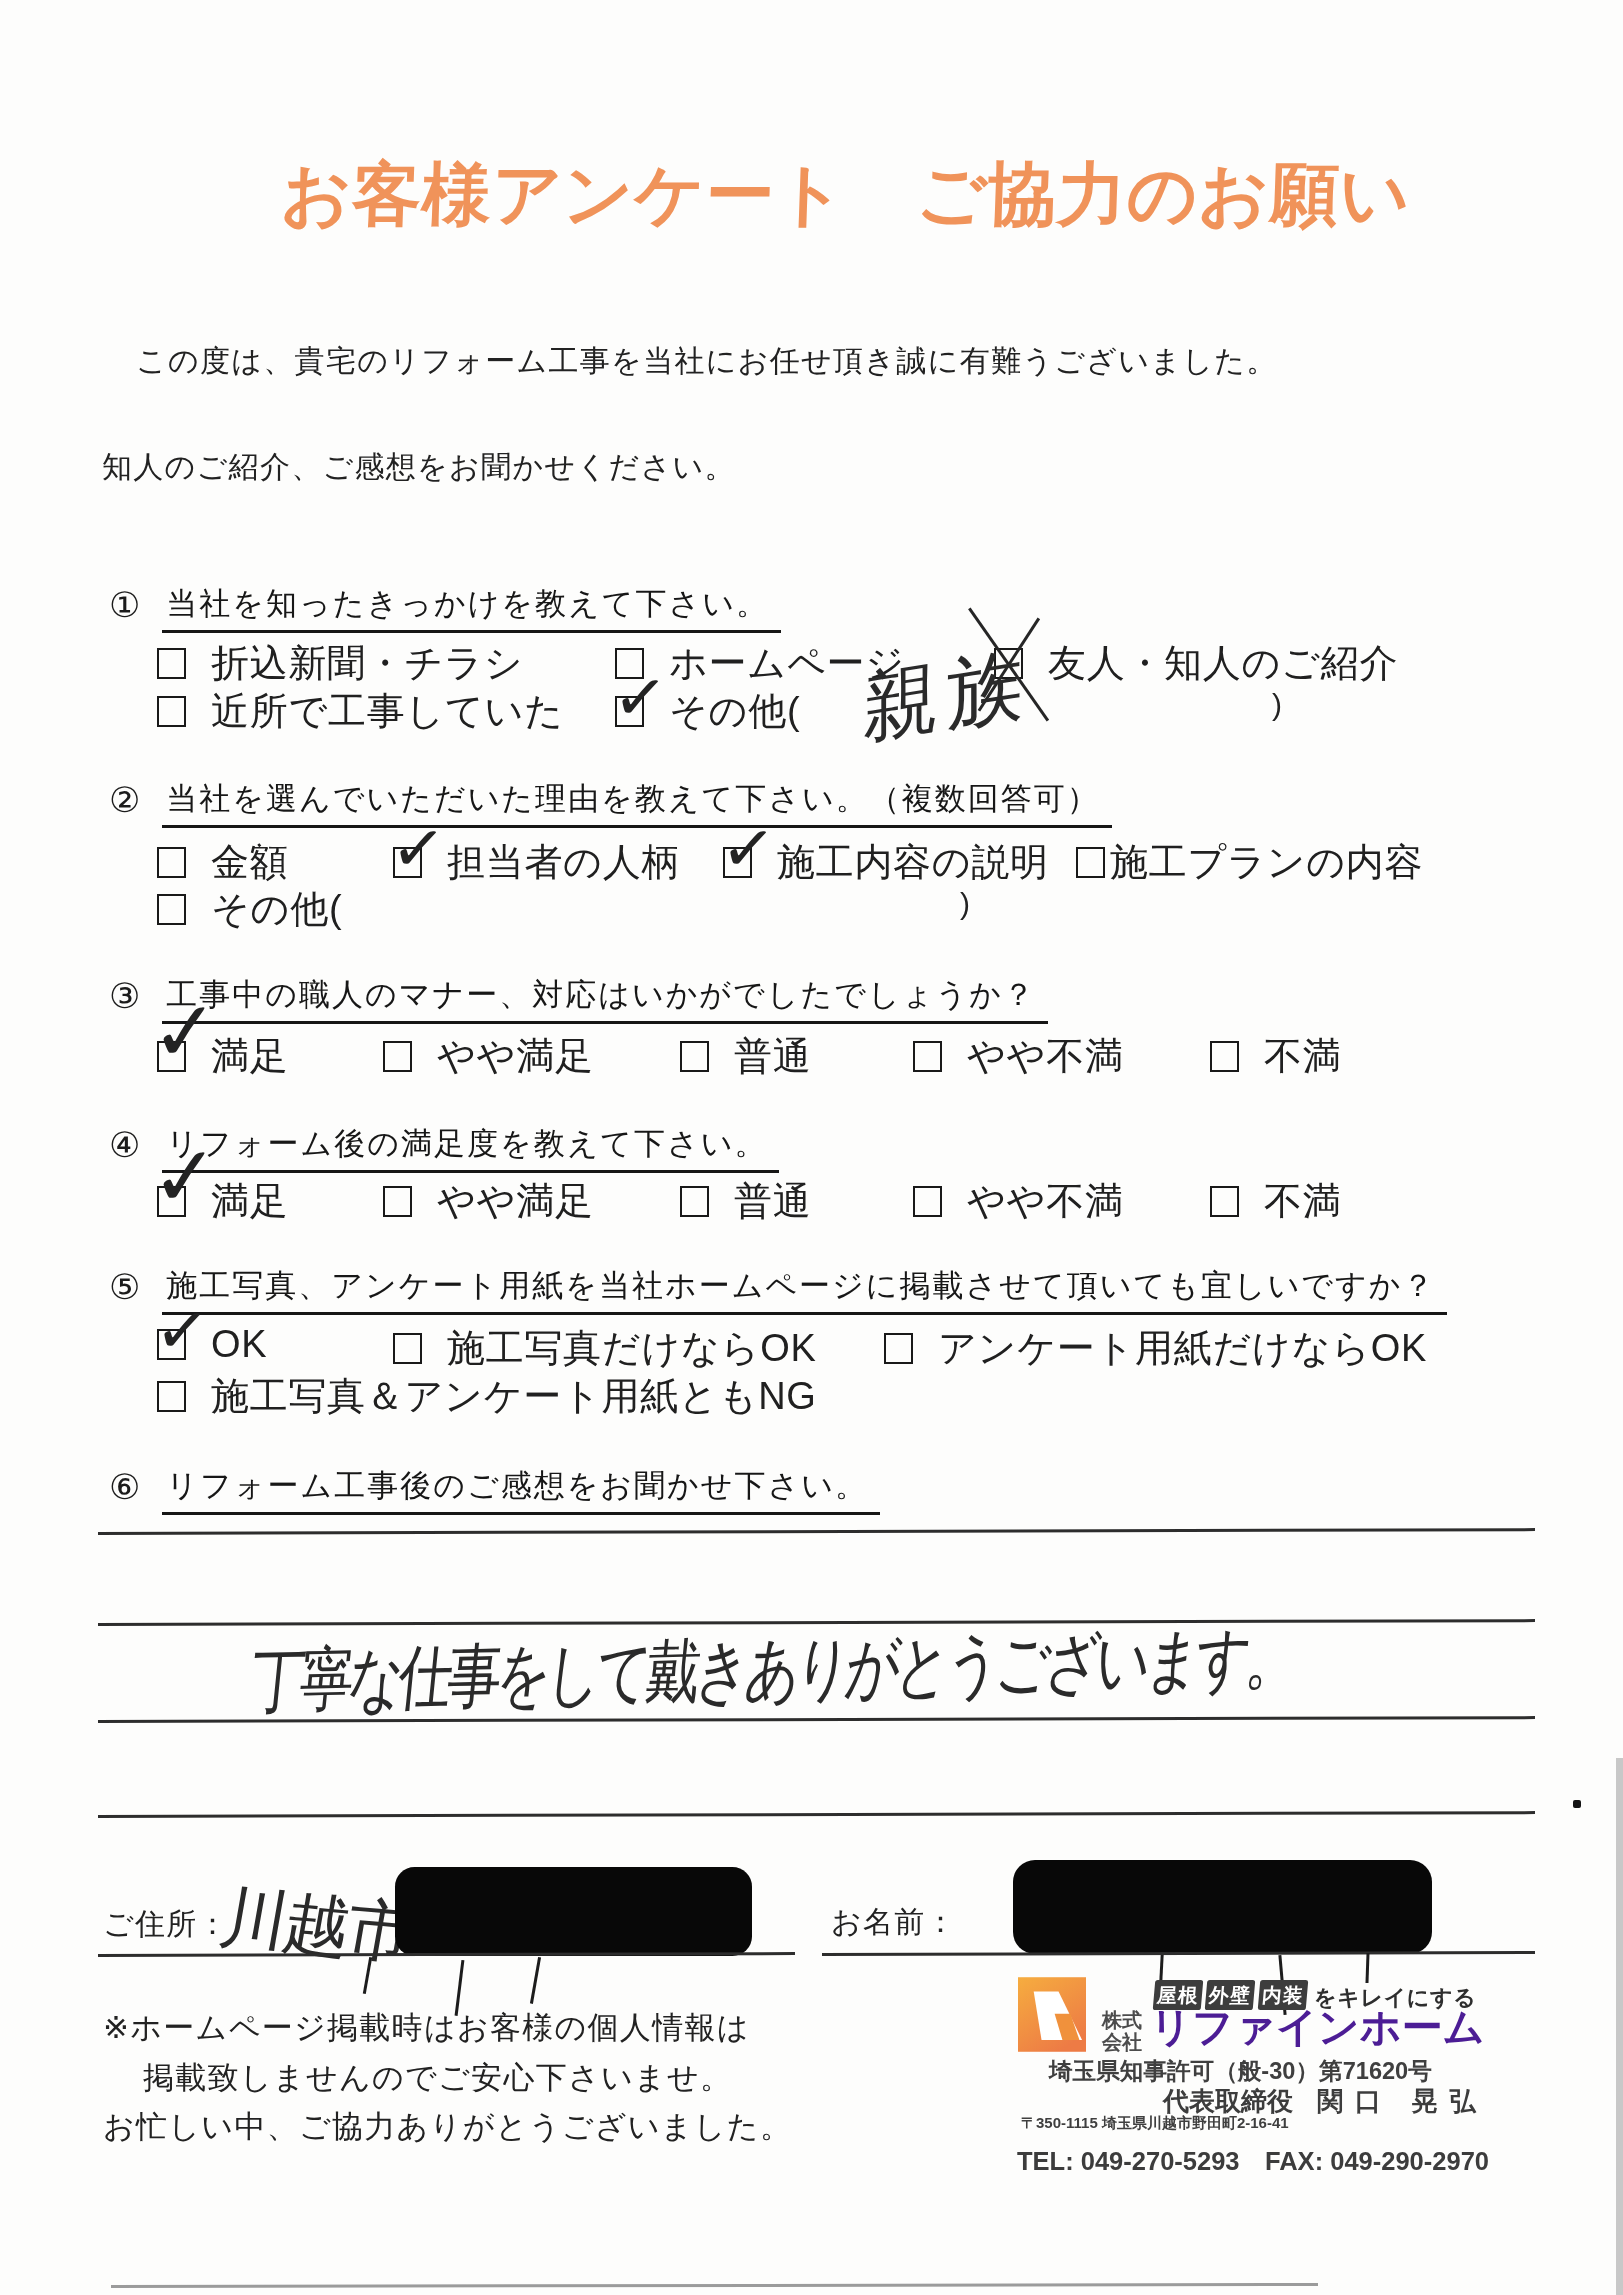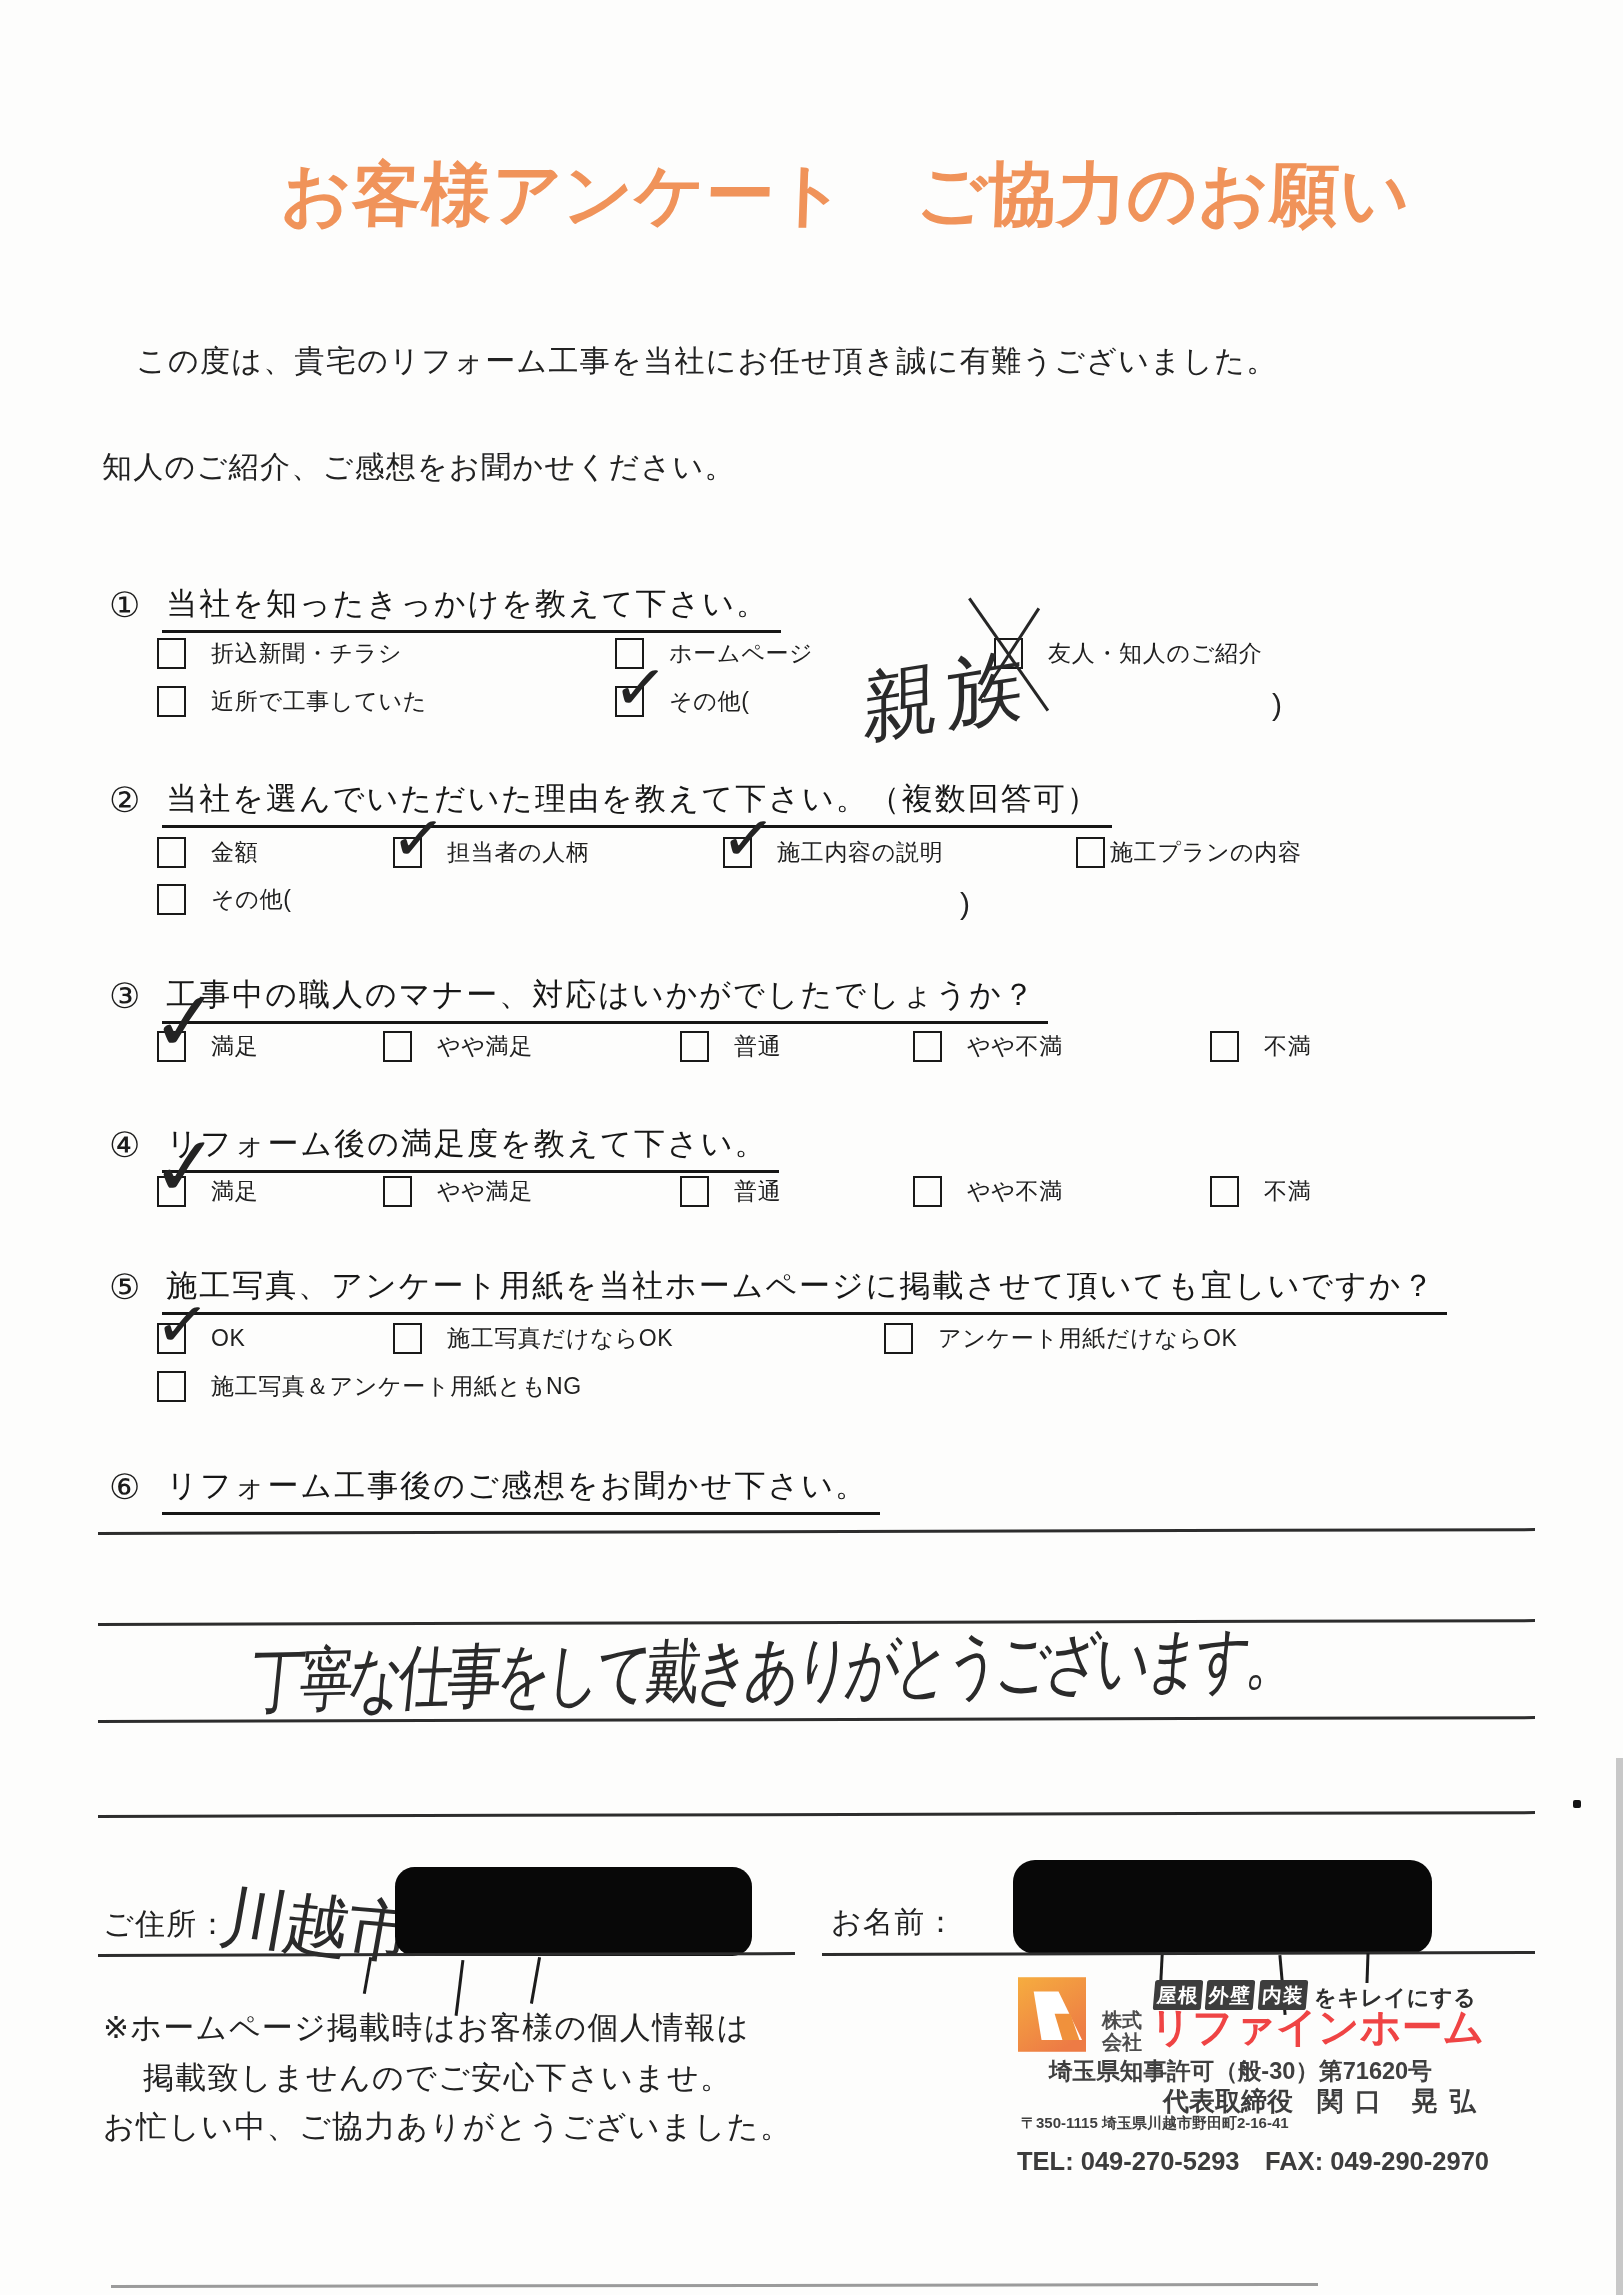--- a/index.html
+++ b/index.html
@@ -13,21 +13,21 @@
   .title{
     font-size:69px; font-weight:bold; color:#f0935a; white-space:nowrap;
     letter-spacing:0.7px; transform:skewX(-2deg); line-height:1;
   }
   .qhead{display:flex; align-items:flex-start; gap:22px; white-space:nowrap;}
   .qnum{font-size:35px; line-height:1.1; color:#1b1b1b;}
   .qtitle{
     font-size:31px; letter-spacing:2px; line-height:1.15; color:#171717;
     padding:0 11.8px 7.9px 3.9px; border-bottom:3.3px solid #161616;
   }
-  .opt{display:flex; align-items:center; gap:25px; font-size:23px; letter-spacing:0.7px; white-space:nowrap; color:#202020;}
+  .opt{display:flex; align-items:center; gap:25px; font-size:38px; letter-spacing:0.7px; white-space:nowrap; color:#202020;}
   .box{
     flex:0 0 auto; width:29px; height:31px; box-sizing:border-box;
     border:2.6px solid #191919; position:relative; background:transparent;
   }
   .box.checked::after{
     content:"✓"; position:absolute; left:-3.9px; top:-38px; font-size:65px;
     color:#232323; transform:rotate(5deg); font-weight:normal;
     font-family:"DejaVu Sans",sans-serif;
   }
   .box.checked-tall::after{
@@ -236,21 +236,21 @@
     </svg>
   </div>
   <div class="badge" style="left:1154px; top:1980px;">屋根</div>
   <div class="badge" style="left:1206px; top:1980px;">外壁</div>
   <div class="badge" style="left:1259px; top:1980px;">内装</div>
   <div class="abs co" style="left:1314px; top:1983px; font-size:22px; color:#2e2e2e; letter-spacing:0.7px;font-family:Liberation Mono, monospace;">をキレイにする</div>
   <div class="abs co" style="left:1102px; top:2010px; font-size:20px; line-height:1.08; color:#4c4c4c;">
     <div>株式</div>
     <div>会社</div>
   </div>
-  <div class="abs co" style="left:1150px; top:2000px; font-size:41px; color:#ef4444;">リファインホーム</div>
+  <div class="abs co" style="left:1150px; top:2000px; font-size:41px; color:#4c1d95;">リファインホーム</div>
   <div class="abs co" style="left:1049px; top:2055px; font-size:23.6px;">埼玉県知事許可（般-30）第71620号</div>
   <div class="abs co" style="left:1163px; top:2084px; font-size:26px; color:#3c3c3c;">
     <span>代表取締役</span>
     <span style="letter-spacing:11.8px; margin-left:17px;">関口 晃弘</span>
   </div>
   <div class="abs co" style="left:1021px; top:2114px; font-size:15px;">〒350-1115 埼玉県川越市野田町2-16-41</div>
   <div class="abs co" style="left:1017px; top:2144px; font-size:25.5px; color:#3c3c3c;">TEL: 049-270-5293　FAX: 049-290-2970</div>
 
   <div class="dot" style="left:1573px; top:1800px;"></div>
   <div class="abs" style="left:1616px; top:1758px; width:7.9px; height:537px; background:#c8c8c8;"></div>

